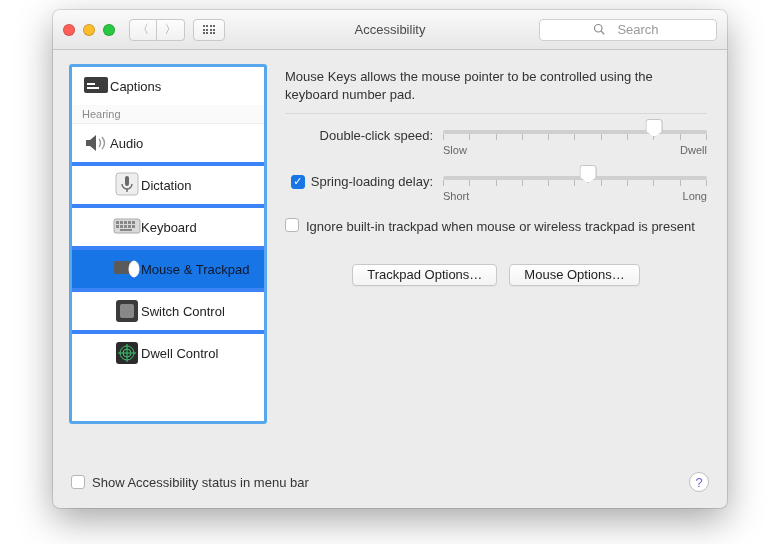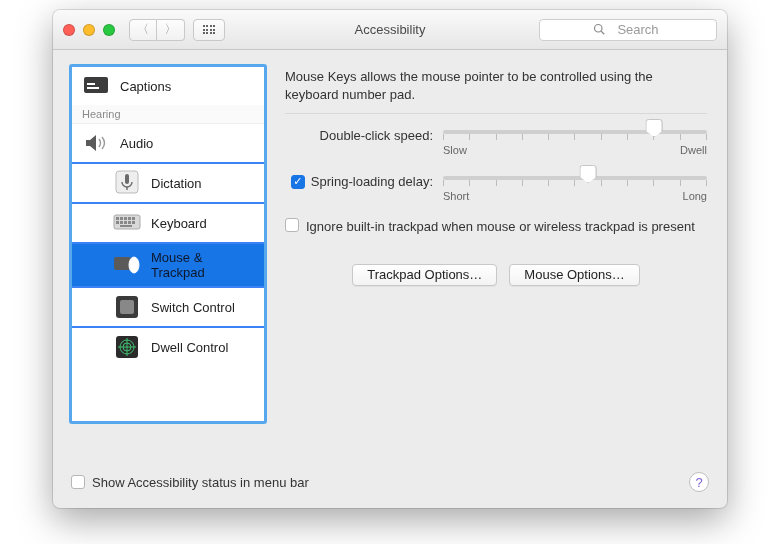--- a/index.html
+++ b/index.html
@@ -42,24 +42,24 @@
   .searchwrap input::placeholder { color:#9a9a9a; text-align:center; }
 
   .content { flex:1; display:flex; padding:14px 16px 10px 16px; gap:16px; }
 
   .sidebar {
     width:198px; height:360px; border:3px solid #56a7ee; border-radius:3px;
     background:#fff; overflow:hidden; display:flex; flex-direction:column;
   }
   .sgroup { padding:3px 10px; font-size:11px; color:#8a8a8a; background:#fafafa; border-bottom:1px solid #eee;}
   .sitem {
-    display:flex; align-items:center; gap:10px; padding:6px 10px;
+    display:flex; align-items:center; padding:6px 10px;
     font-size:13px; color:#222; cursor:default;
   }
-  .sitem + .sitem { border-top:2px solid #3b82f6;padding-left:41px; }
+  .sitem + .sitem { border-top:4px solid #3b82f6;padding-left:41px; }
   .sitem.selected { background:#1775e6; color:#0f172a; }
   .icn { width:28px; height:26px; display:flex; align-items:center; justify-content:center; }
   .icn svg { display:block; }
 
   .pane { flex:1; font-size:13px; color:#333; padding:4px 4px 0 2px; }
   .desc { margin-bottom:10px; line-height:1.35; }
   .row { display:flex; align-items:center; margin-bottom:10px; }
   .chk { width:14px; height:14px; border:1px solid #b7b7b7; border-radius:3px; background:#fff; margin-right:7px; display:inline-flex; align-items:center; justify-content:center; }
   .chk.checked { background:#1775e6; border-color:#1775e6; }
   .chk.checked::after { content:"✓"; color:#fff; font-size:11px; line-height:1; }

